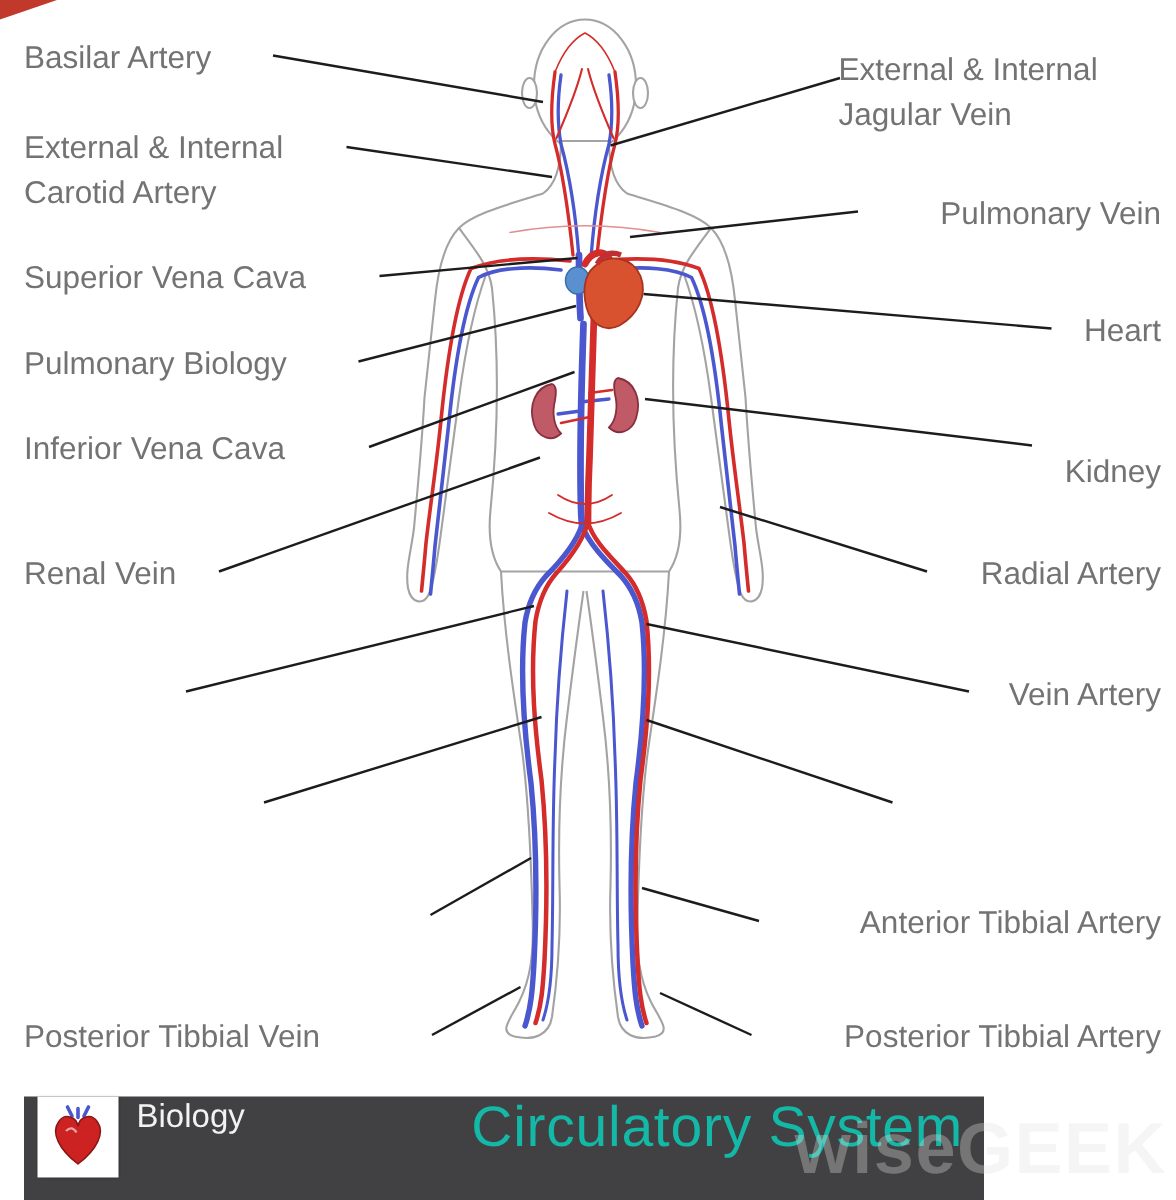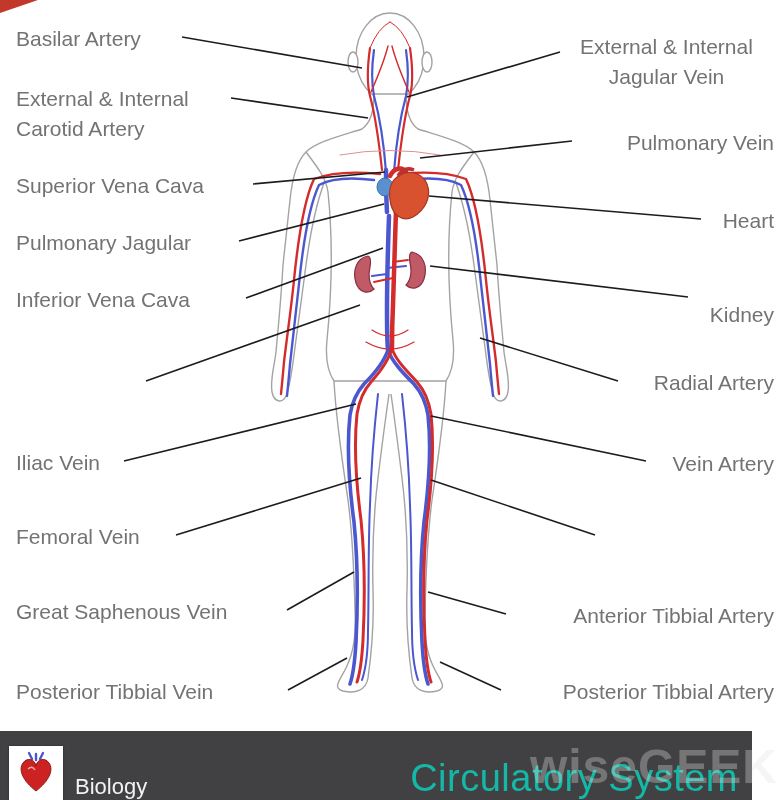--- a/index.html
+++ b/index.html
@@ -10,24 +10,24 @@
   .corner-triangle{
     position:absolute;top:0;left:0;width:0;height:0;
     border-top:13px solid #c0392b;border-right:38px solid transparent;z-index:5;
   }
   .diagram-svg{position:absolute;top:0;left:0;z-index:1;}
   .label{
     position:absolute;font-size:21px;color:#737373;line-height:1.45;
     white-space:nowrap;z-index:3;
   }
   .label.wrap{white-space:normal;}
-  .label.right{text-align:center;}
+  .label.right{text-align:left;}
   .footer{
-    position:absolute;top:731px;left:0;width:752px;height:69px;
-    background:#414042;display:flex;align-items:flex-end;z-index:4;
+    position:absolute;top:731px;left:16px;width:640px;height:69px;
+    background:#414042;display:flex;align-items:flex-start;z-index:4;
   }
   .logo-box{
     width:54px;height:54px;background:#ffffff;margin-left:9px;
     display:flex;align-items:center;justify-content:center;flex:0 0 auto;
     box-shadow:0 0 2px rgba(0,0,0,0.4);
   }
   .subject-label{color:#f2f2f2;font-size:22px;margin-left:12px;}
   .footer-title{
     margin-left:auto;margin-right:14px;color:#14b8a6;font-size:38px;
     letter-spacing:0.5px;white-space:nowrap;
@@ -119,25 +119,23 @@
       <line x1="646" y1="461" x2="431" y2="416"></line>
       <line x1="595" y1="535" x2="431" y2="480"></line>
       <line x1="506" y1="614" x2="428" y2="592"></line>
       <line x1="501" y1="690" x2="440" y2="662"></line>
     </g>
   </svg>
 
   <div class="label" style="left:16px;top:24px">Basilar Artery</div>
   <div class="label wrap" style="left:16px;top:84px;width:218px">External &amp; Internal Carotid Artery</div>
   <div class="label" style="left:16px;top:171px">Superior Vena Cava</div>
-  <div class="label" style="left:16px;top:228px">Pulmonary Jagular</div>
+  <div class="label" style="left:16px;top:228px">Pulmonary Biology</div>
   <div class="label" style="left:16px;top:285px">Inferior Vena Cava</div>
-  <div class="label" style="left:16px;top:448px">Iliac Vein</div>
-  <div class="label" style="left:16px;top:522px">Femoral Vein</div>
-  <div class="label" style="left:16px;top:597px">Great Saphenous Vein</div>
+  <div class="label" style="left:16px;top:368px">Renal Vein</div>
   <div class="label" style="left:16px;top:677px">Posterior Tibbial Vein</div>
 
   <div class="label right wrap" style="right:10px;top:32px;width:215px">External &amp; Internal Jagular Vein</div>
   <div class="label right" style="right:10px;top:128px">Pulmonary Vein</div>
   <div class="label right" style="right:10px;top:206px">Heart</div>
   <div class="label right" style="right:10px;top:300px">Kidney</div>
   <div class="label right" style="right:10px;top:368px">Radial Artery</div>
   <div class="label right" style="right:10px;top:449px">Vein Artery</div>
   <div class="label right" style="right:10px;top:601px">Anterior Tibbial Artery</div>
   <div class="label right" style="right:10px;top:677px">Posterior Tibbial Artery</div>

